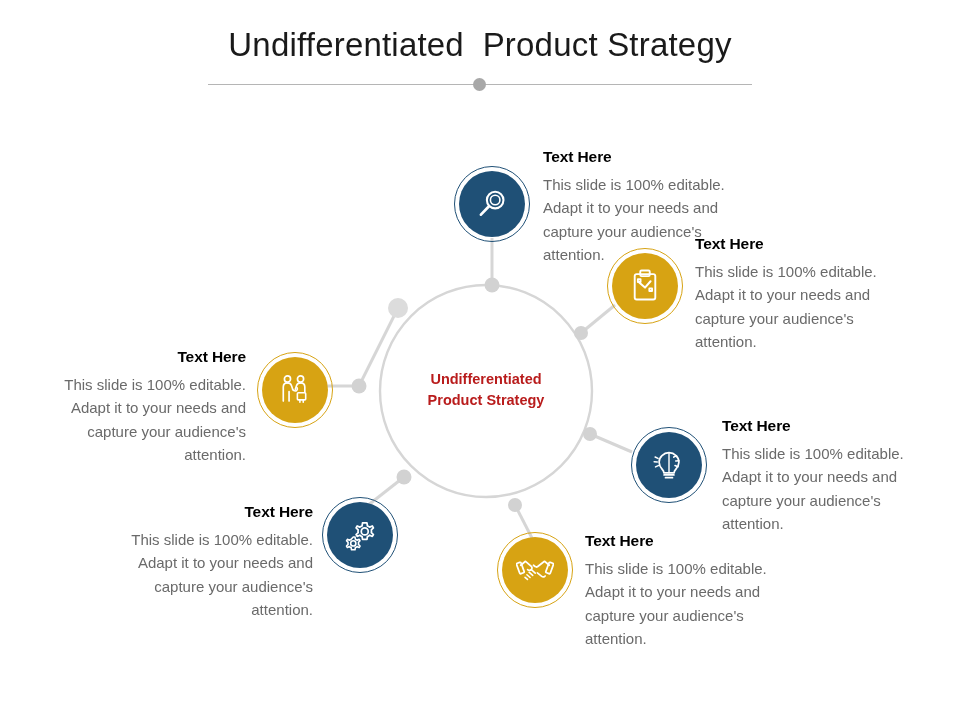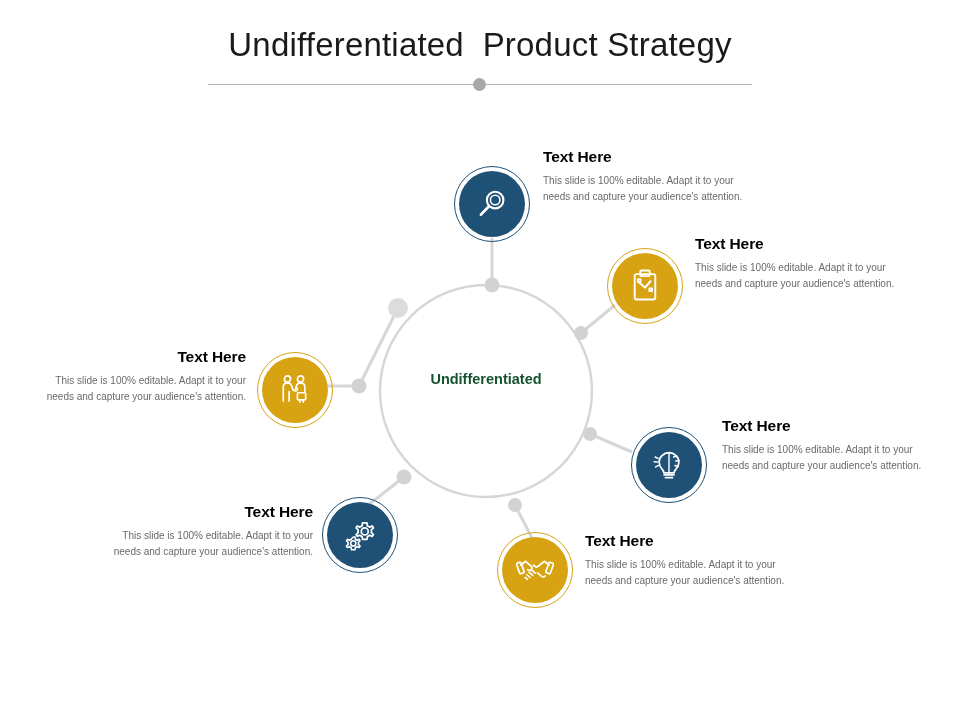--- a/index.html
+++ b/index.html
@@ -69,21 +69,21 @@
 
   
   .center-label {
     position: absolute;
     left: 396px;
     top: 369px;
     width: 180px;
     text-align: center;
     font-size: 14.5px;
     font-weight: bold;
-    color: #14532d;
+    color: #b91c1c;
     line-height: 1.42;
   }
 
   
   .badge {
     position: absolute;
     width: 66px;
     height: 66px;
     border-radius: 50%;
     box-sizing: border-box;
@@ -123,21 +123,21 @@
     width: 210px;
   }
   .block .hd {
     font-size: 15.5px;
     font-weight: bold;
     color: #000000;
     margin: 0 0 7px 0;
     letter-spacing: -0.1px;
   }
   .block .bd {
-    font-size: 10px;
+    font-size: 15px;
     color: #6a6a6a;
     line-height: 1.55;
     margin: 0;
   }
   .block.right-align { text-align: right; }
   .block.left-align  { text-align: left; }
 </style>
 </head>
 <body>
 
@@ -165,20 +165,21 @@
       <circle cx="581" cy="333" r="7" fill="#d2d2d2"></circle>
       <circle cx="590" cy="434" r="7" fill="#d2d2d2"></circle>
       <circle cx="515" cy="505" r="7" fill="#d2d2d2"></circle>
       <circle cx="404" cy="477" r="7.5" fill="#d2d2d2"></circle>
       <circle cx="359" cy="386" r="7.5" fill="#d2d2d2"></circle>
       <circle cx="398" cy="308" r="10" fill="#dcdcdc"></circle>
     </svg>
 
     <div class="center-label">
       <div>Undifferentiated</div>
+      <div>Product Strategy</div>
     </div>
 
     <div class="badge" style="left:459px; top:171px; color:#1f5076;">
       <span class="ring"></span>
       <span class="disc"></span>
       <span class="glyph">
         <svg viewBox="0 0 48 48" fill="none" stroke="#ffffff" stroke-width="2.6" stroke-linecap="round" stroke-linejoin="round">
           <circle cx="28" cy="19" r="10.5"></circle>
           <circle cx="28" cy="19" r="6" stroke-width="2"></circle>
           <line x1="20.2" y1="26.8" x2="10" y2="37.5" stroke-width="3.4"></line>

